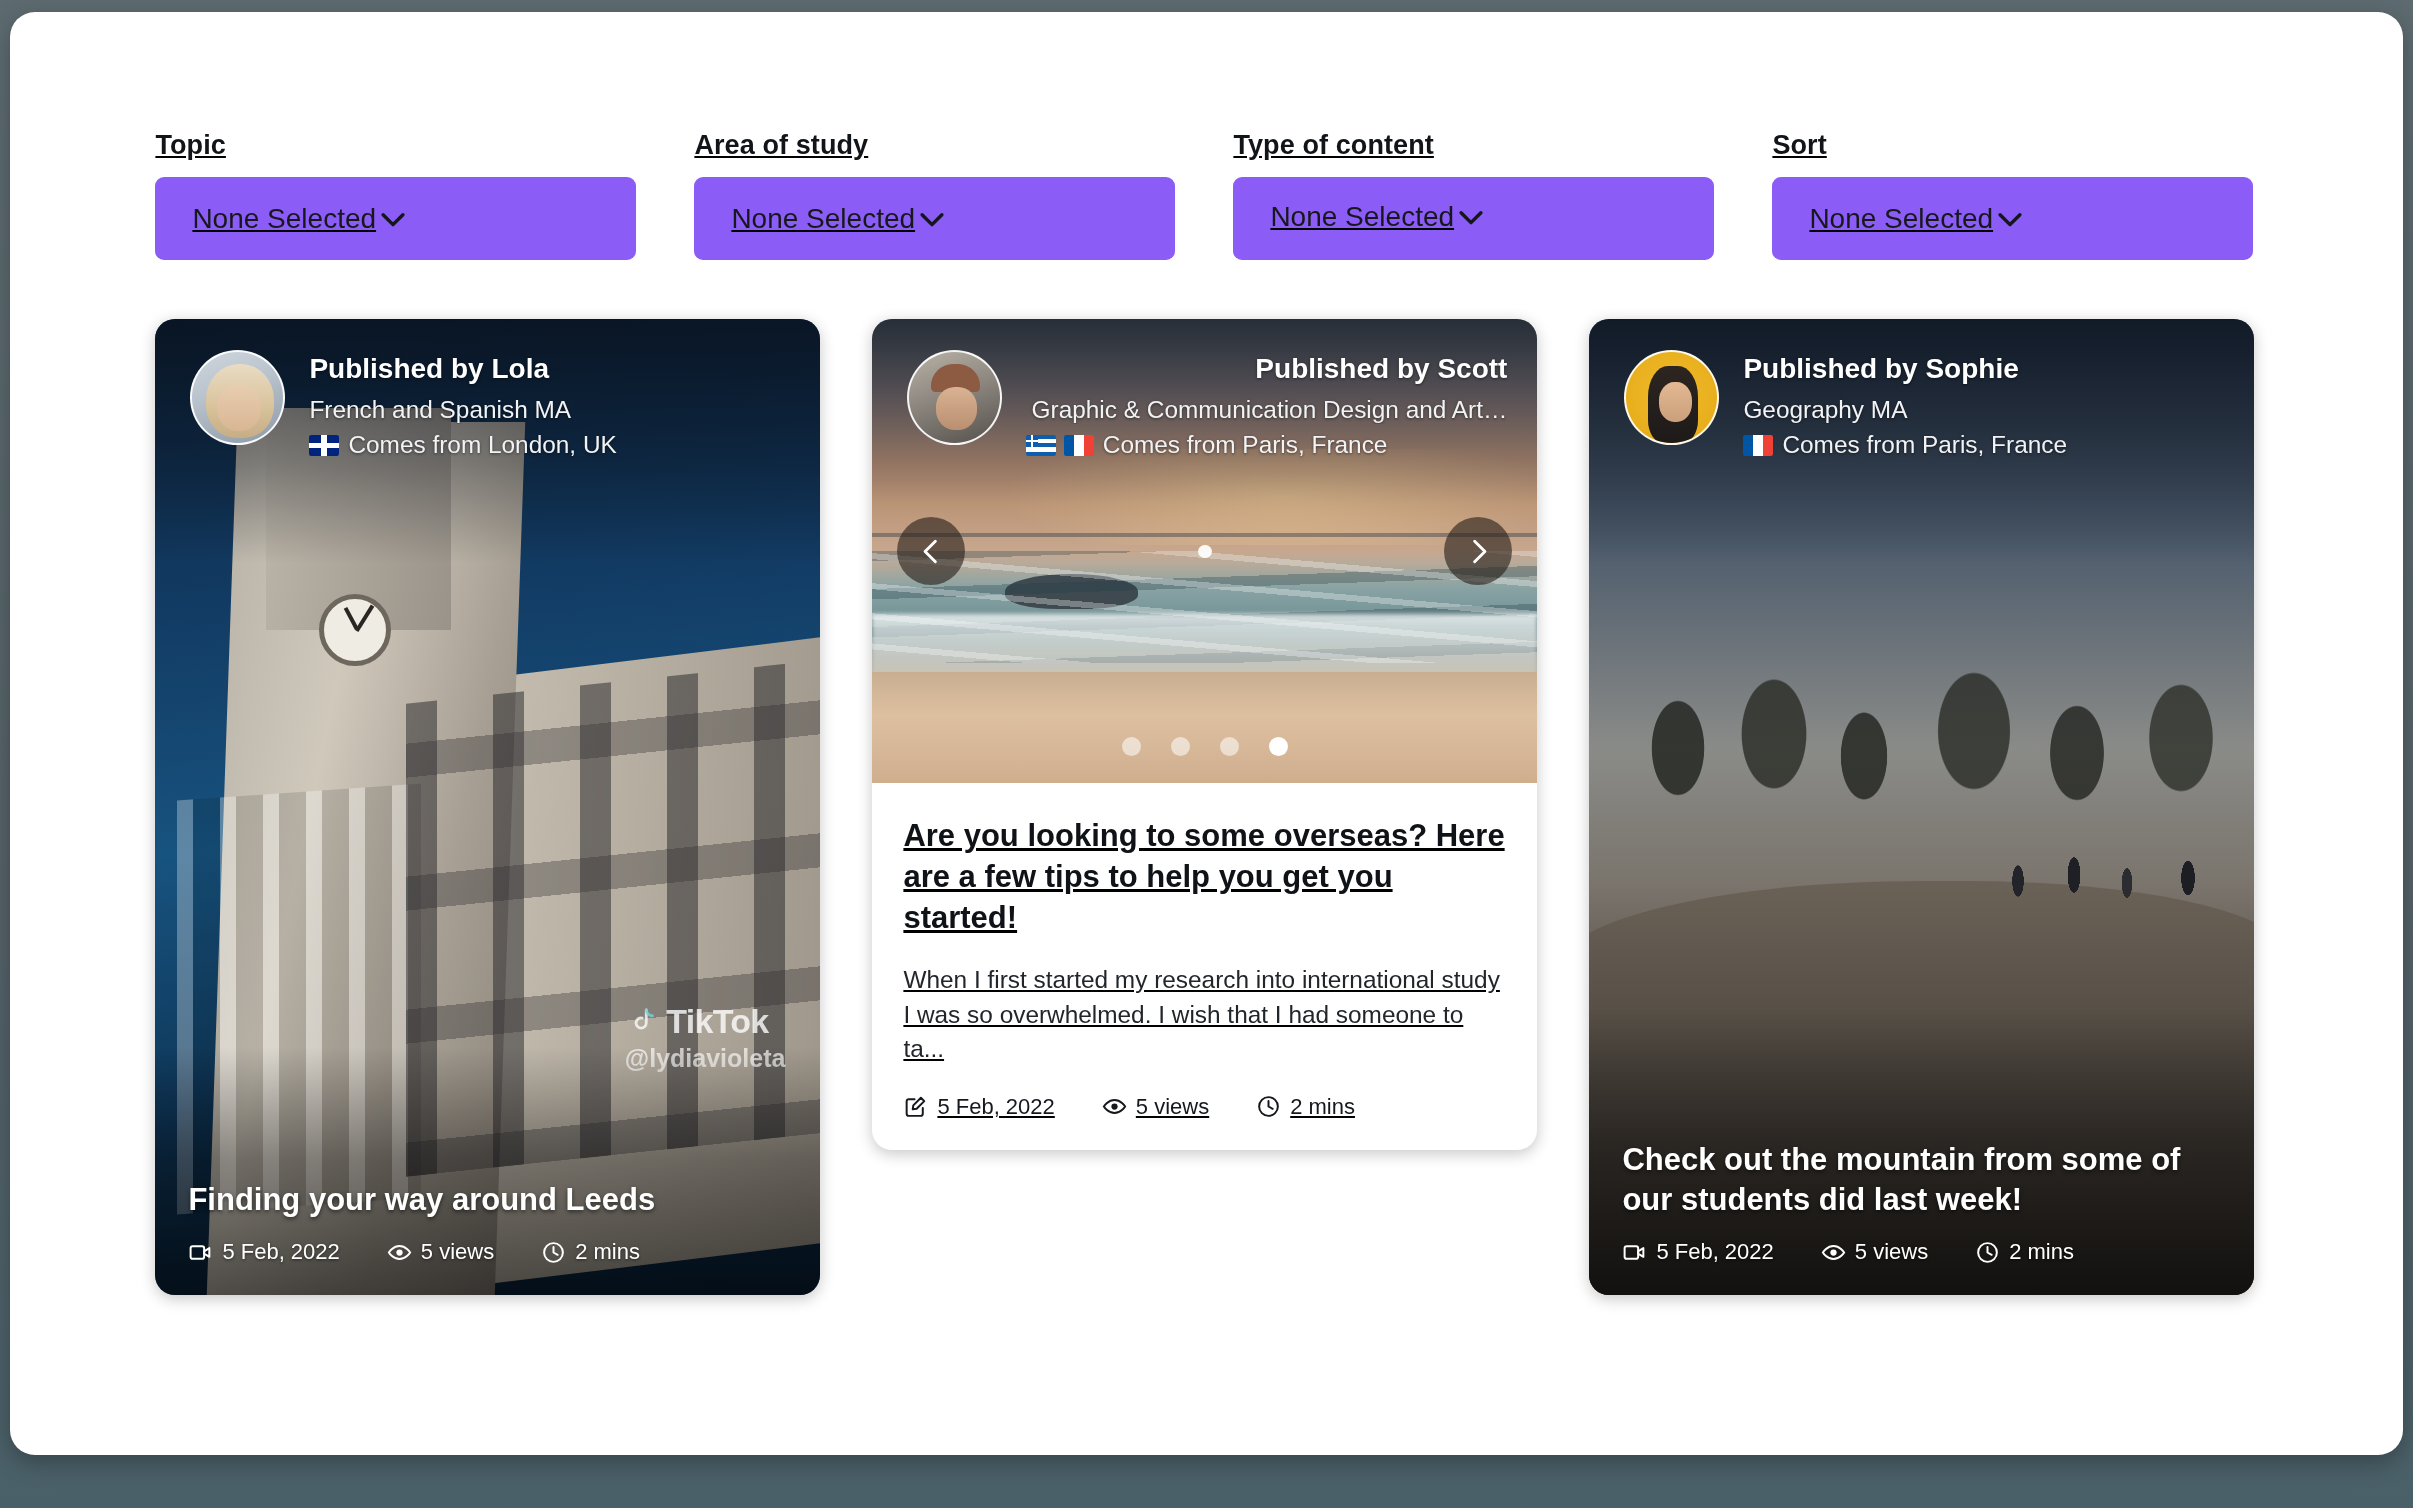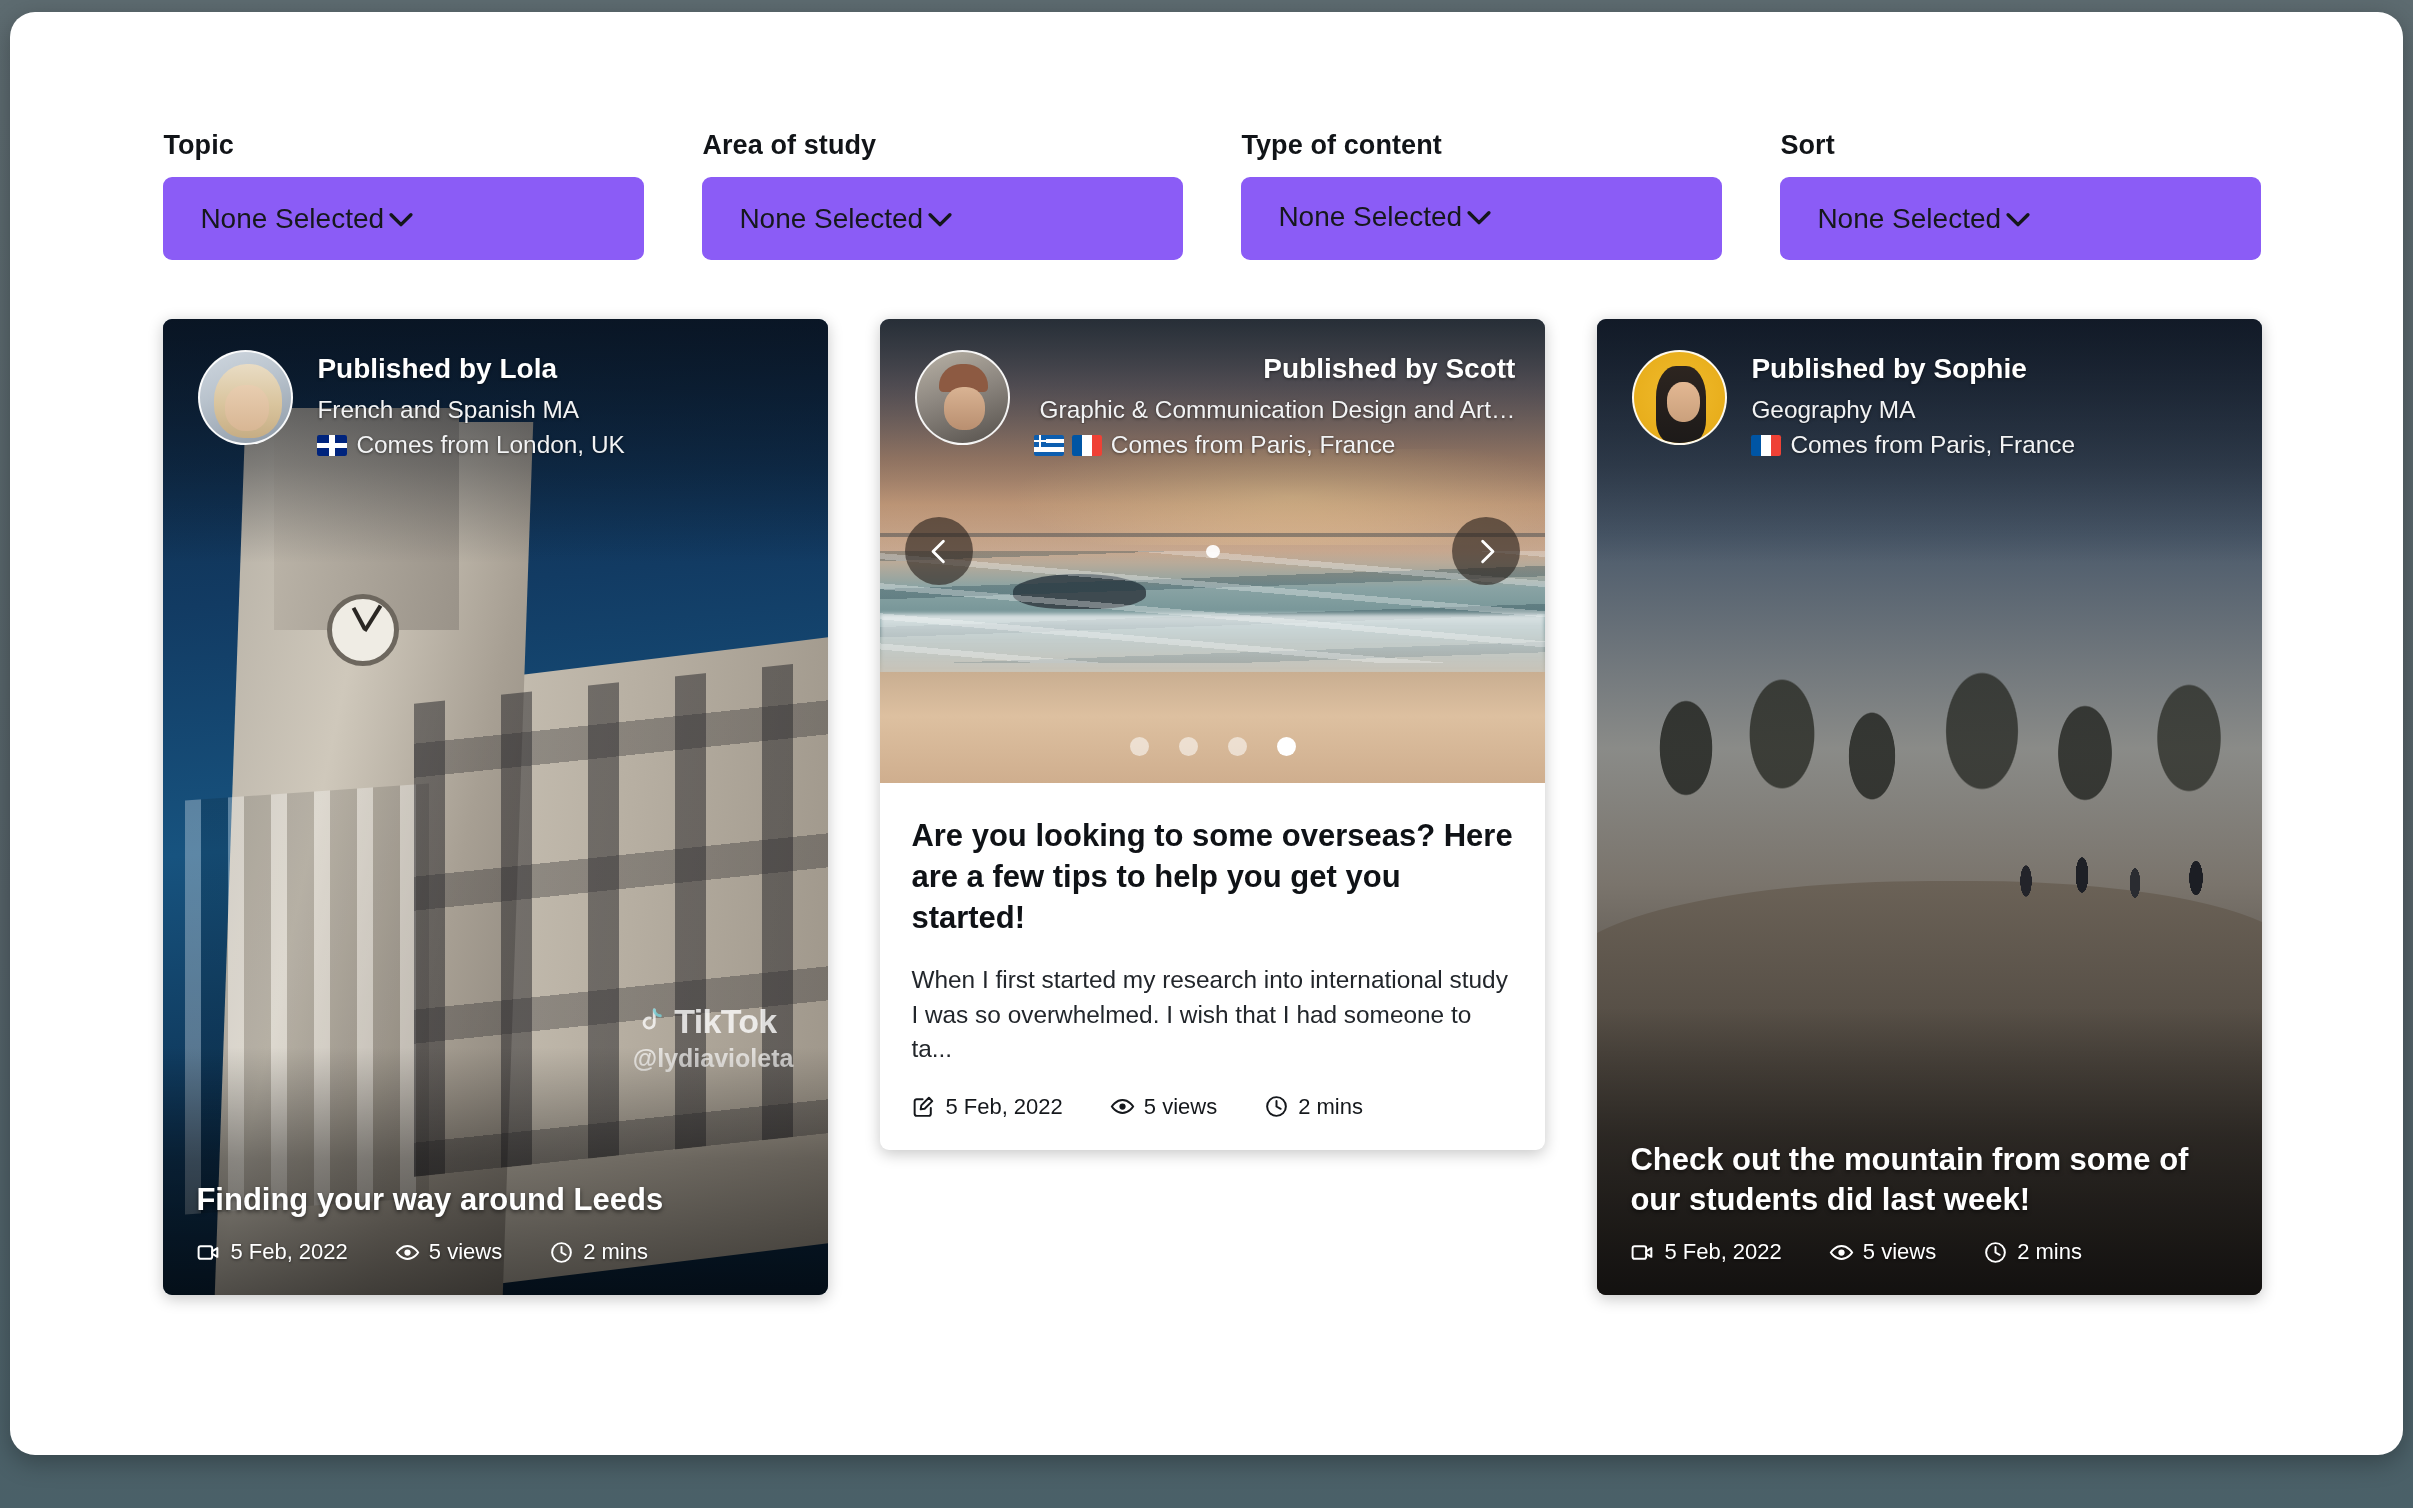--- a/index.html
+++ b/index.html
@@ -30,23 +30,24 @@
     width: 2393px;
     height: 1443px;
     background: #ffffff;
     border-radius: 25px;
     box-shadow: 0 7.4px 25px rgba(0,0,0,.28);
     overflow: hidden;
   }
 
   .content {
     position: absolute;
-    left: 8px; top: 0;
+    left: 0; top: 0;
     width: 100%;
     padding: 118px 85px 0 145px;
+    text-decoration: underline;
   }
 
   
   .filters {
     display: flex;
     gap: 58px;
     margin-bottom: 59px;
   }
   .filter { width: 481px; }
 
@@ -84,21 +85,21 @@
 
   
   .cards {
     display: flex;
     gap: 52px;
     align-items: flex-start;
   }
 
   .card {
     width: 665px;
-    border-radius: 9px;
+    border-radius: 20px;
     overflow: hidden;
     position: relative;
     box-shadow: 0 3.7px 15px rgba(0,0,0,.22);
     background: #fff;
   }
 
   
   .media-card {
     height: 976px;
     position: relative;

